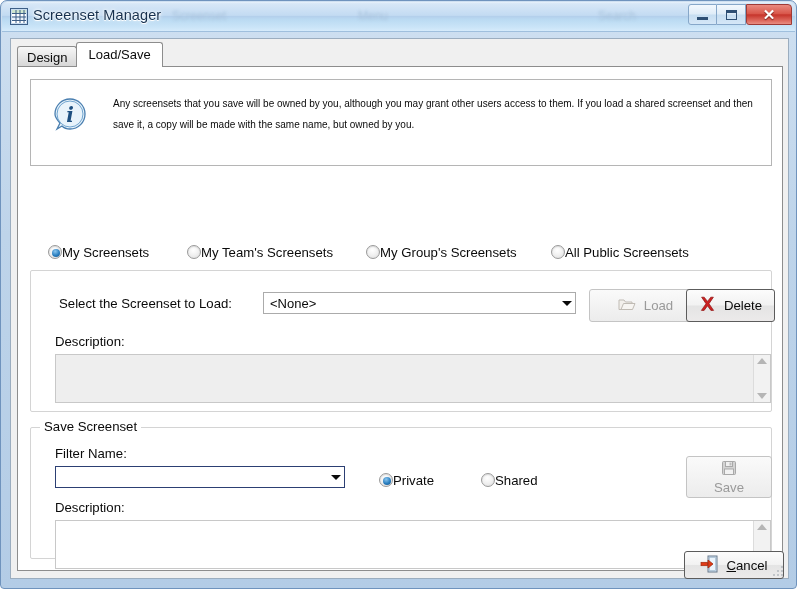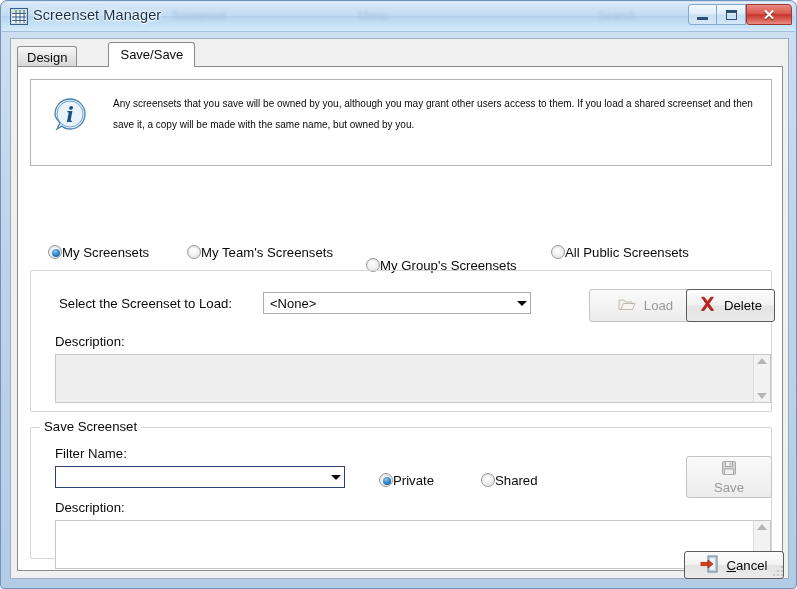--- a/index.html
+++ b/index.html
@@ -83,21 +83,21 @@
     left: 9px; top: 37px;
     width: 779px; height: 541px;
     background: #f0f0f0;
     border: 1px solid #9badbf;
   }
 
   
   .tabstrip {
     position: absolute; left: 6px; top: 6px;
     width: 766px; height: 22px;
-    display: flex; align-items: flex-end; gap: 32px;
+    display: flex; align-items: flex-end;
   }
   .tab {
     height: 21px;
     padding: 1px 9px 0 9px;
     font-size: 13px;
     color: #0b0b0b;
     display: flex; align-items: center;
     border: 1px solid #8d8d8d;
     border-bottom: none;
     border-radius: 3px 3px 0 0;
@@ -284,21 +284,21 @@
     </div>
   </div>
 
   <div class="client">
 
     <div class="tabstrip">
       <div class="tab">
         <span>Design</span>
       </div>
       <div class="tab active">
-        <span>Save/Save</span>
+        <span>Load/Save</span>
       </div>
     </div>
 
     <div class="tabpage">
 
       <div class="infobox">
         <span class="info-icon">
           <svg width="34" height="34" viewBox="0 0 34 34">
             <path d="M17 2 C25.3 2 32 8.7 32 17 C32 25.3 25.3 32 17 32 C13.6 32 11 31 9 29 L4 32 L7 26 C5 23.7 2 20.8 2 17 C2 8.7 8.7 2 17 2 Z" fill="#e8f3fb" stroke="#4a7fb0" stroke-width="1.3"></path>
             <circle cx="17" cy="17" r="13" fill="none" stroke="#6fa4cf" stroke-width="1"></circle>
@@ -310,35 +310,35 @@
 
       <div class="radio-row">
         <label class="radio-item" style="left:0px;">
           <span class="radio on"></span>
           <span>My Screensets</span>
         </label>
         <label class="radio-item" style="left:139px;">
           <span class="radio"></span>
           <span>My Team's Screensets</span>
         </label>
-        <label class="radio-item" style="left:318px;margin-top:13px;">
+        <label class="radio-item" style="left:318px;">
           <span class="radio"></span>
           <span>My Group's Screensets</span>
         </label>
         <label class="radio-item" style="left:503px;">
           <span class="radio"></span>
           <span>All Public Screensets</span>
         </label>
       </div>
 
       <div class="groupbox" style="left:12px; top:203px; width:742px; height:142px;">
 
         <span class="lbl" style="left:28px; top:25px;">Select the Screenset to Load:</span>
 
-        <div class="combo" style="left:232px; top:21px; width:268px;gap:25px;">
+        <div class="combo" style="left:232px; top:21px; width:313px;gap:25px;">
           <span class="combo-text" title="&lt;None&gt;">&lt;None&gt;</span>
           <span class="combo-arrow">
               <i></i>
             </span>
         </div>
 
         <div class="btn disabled" style="left:558px; top:18px; width:113px; height:33px;">
           <span>
             <svg width="18" height="15" viewBox="0 0 18 15">
               <path d="M1 3 L6 3 L7.5 5 L14 5 L14 12.5 L1 12.5 Z" fill="#f3f0ec" stroke="#c0bbb4" stroke-width="1"></path>

